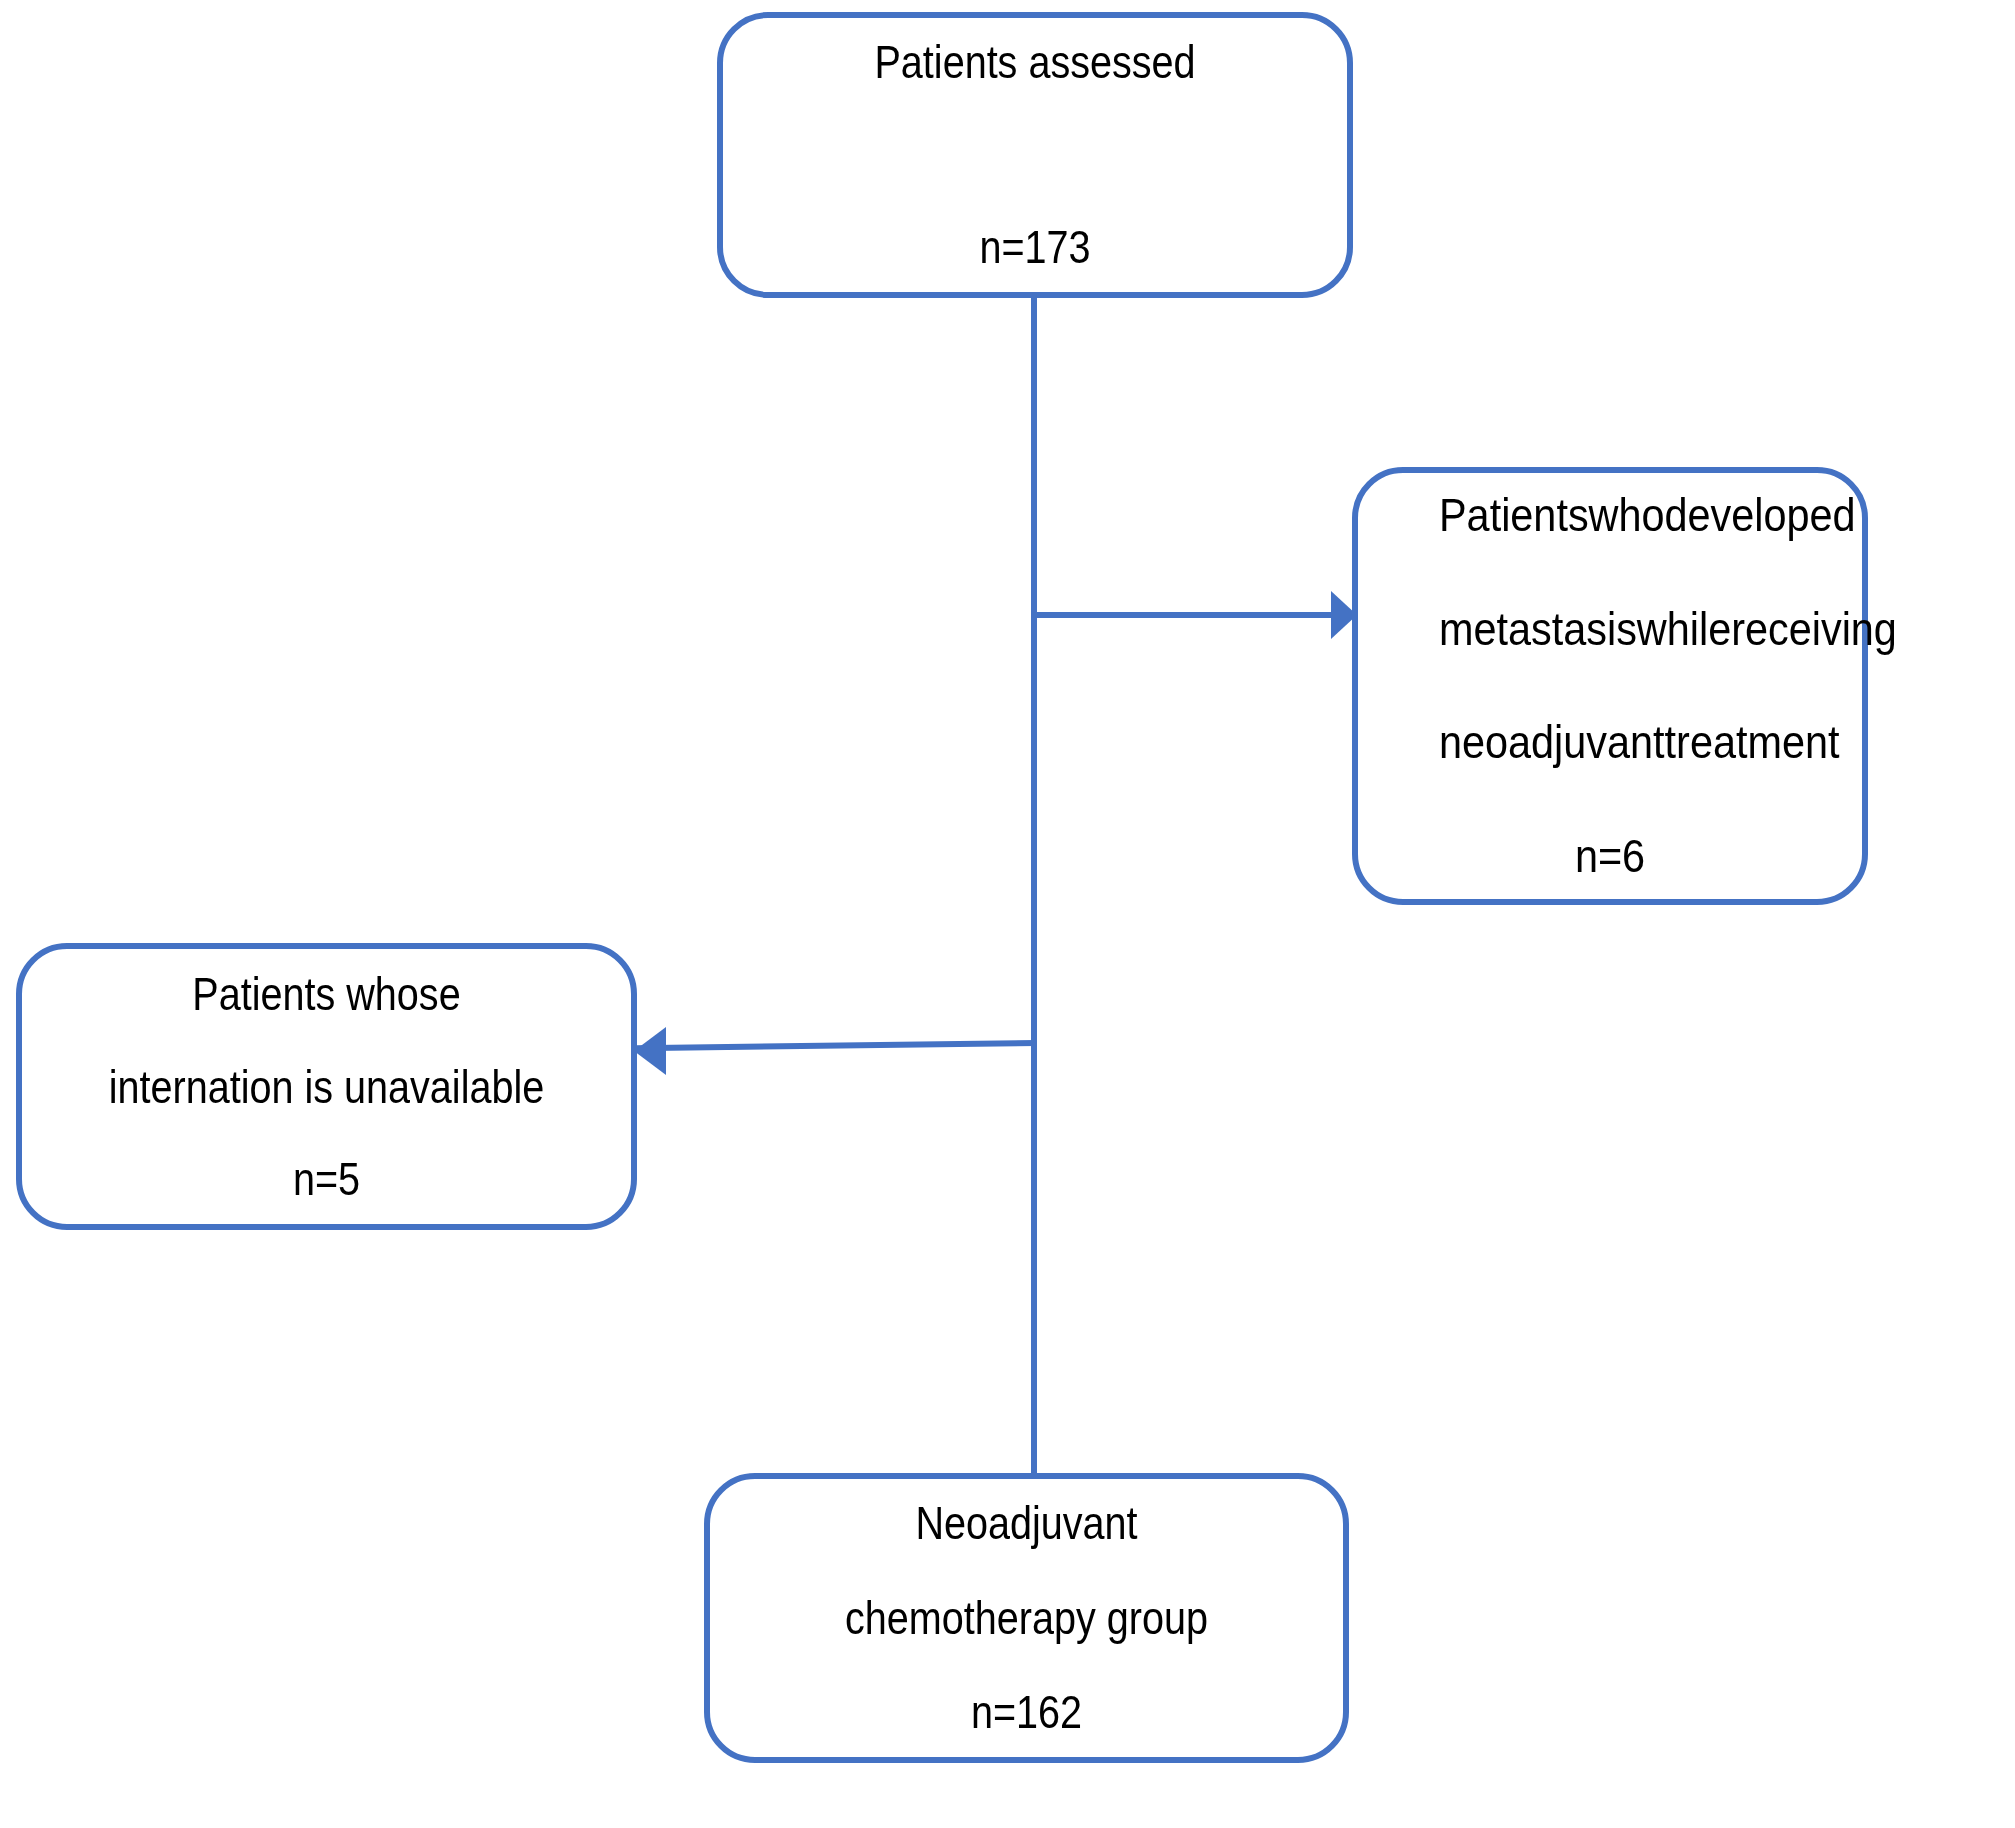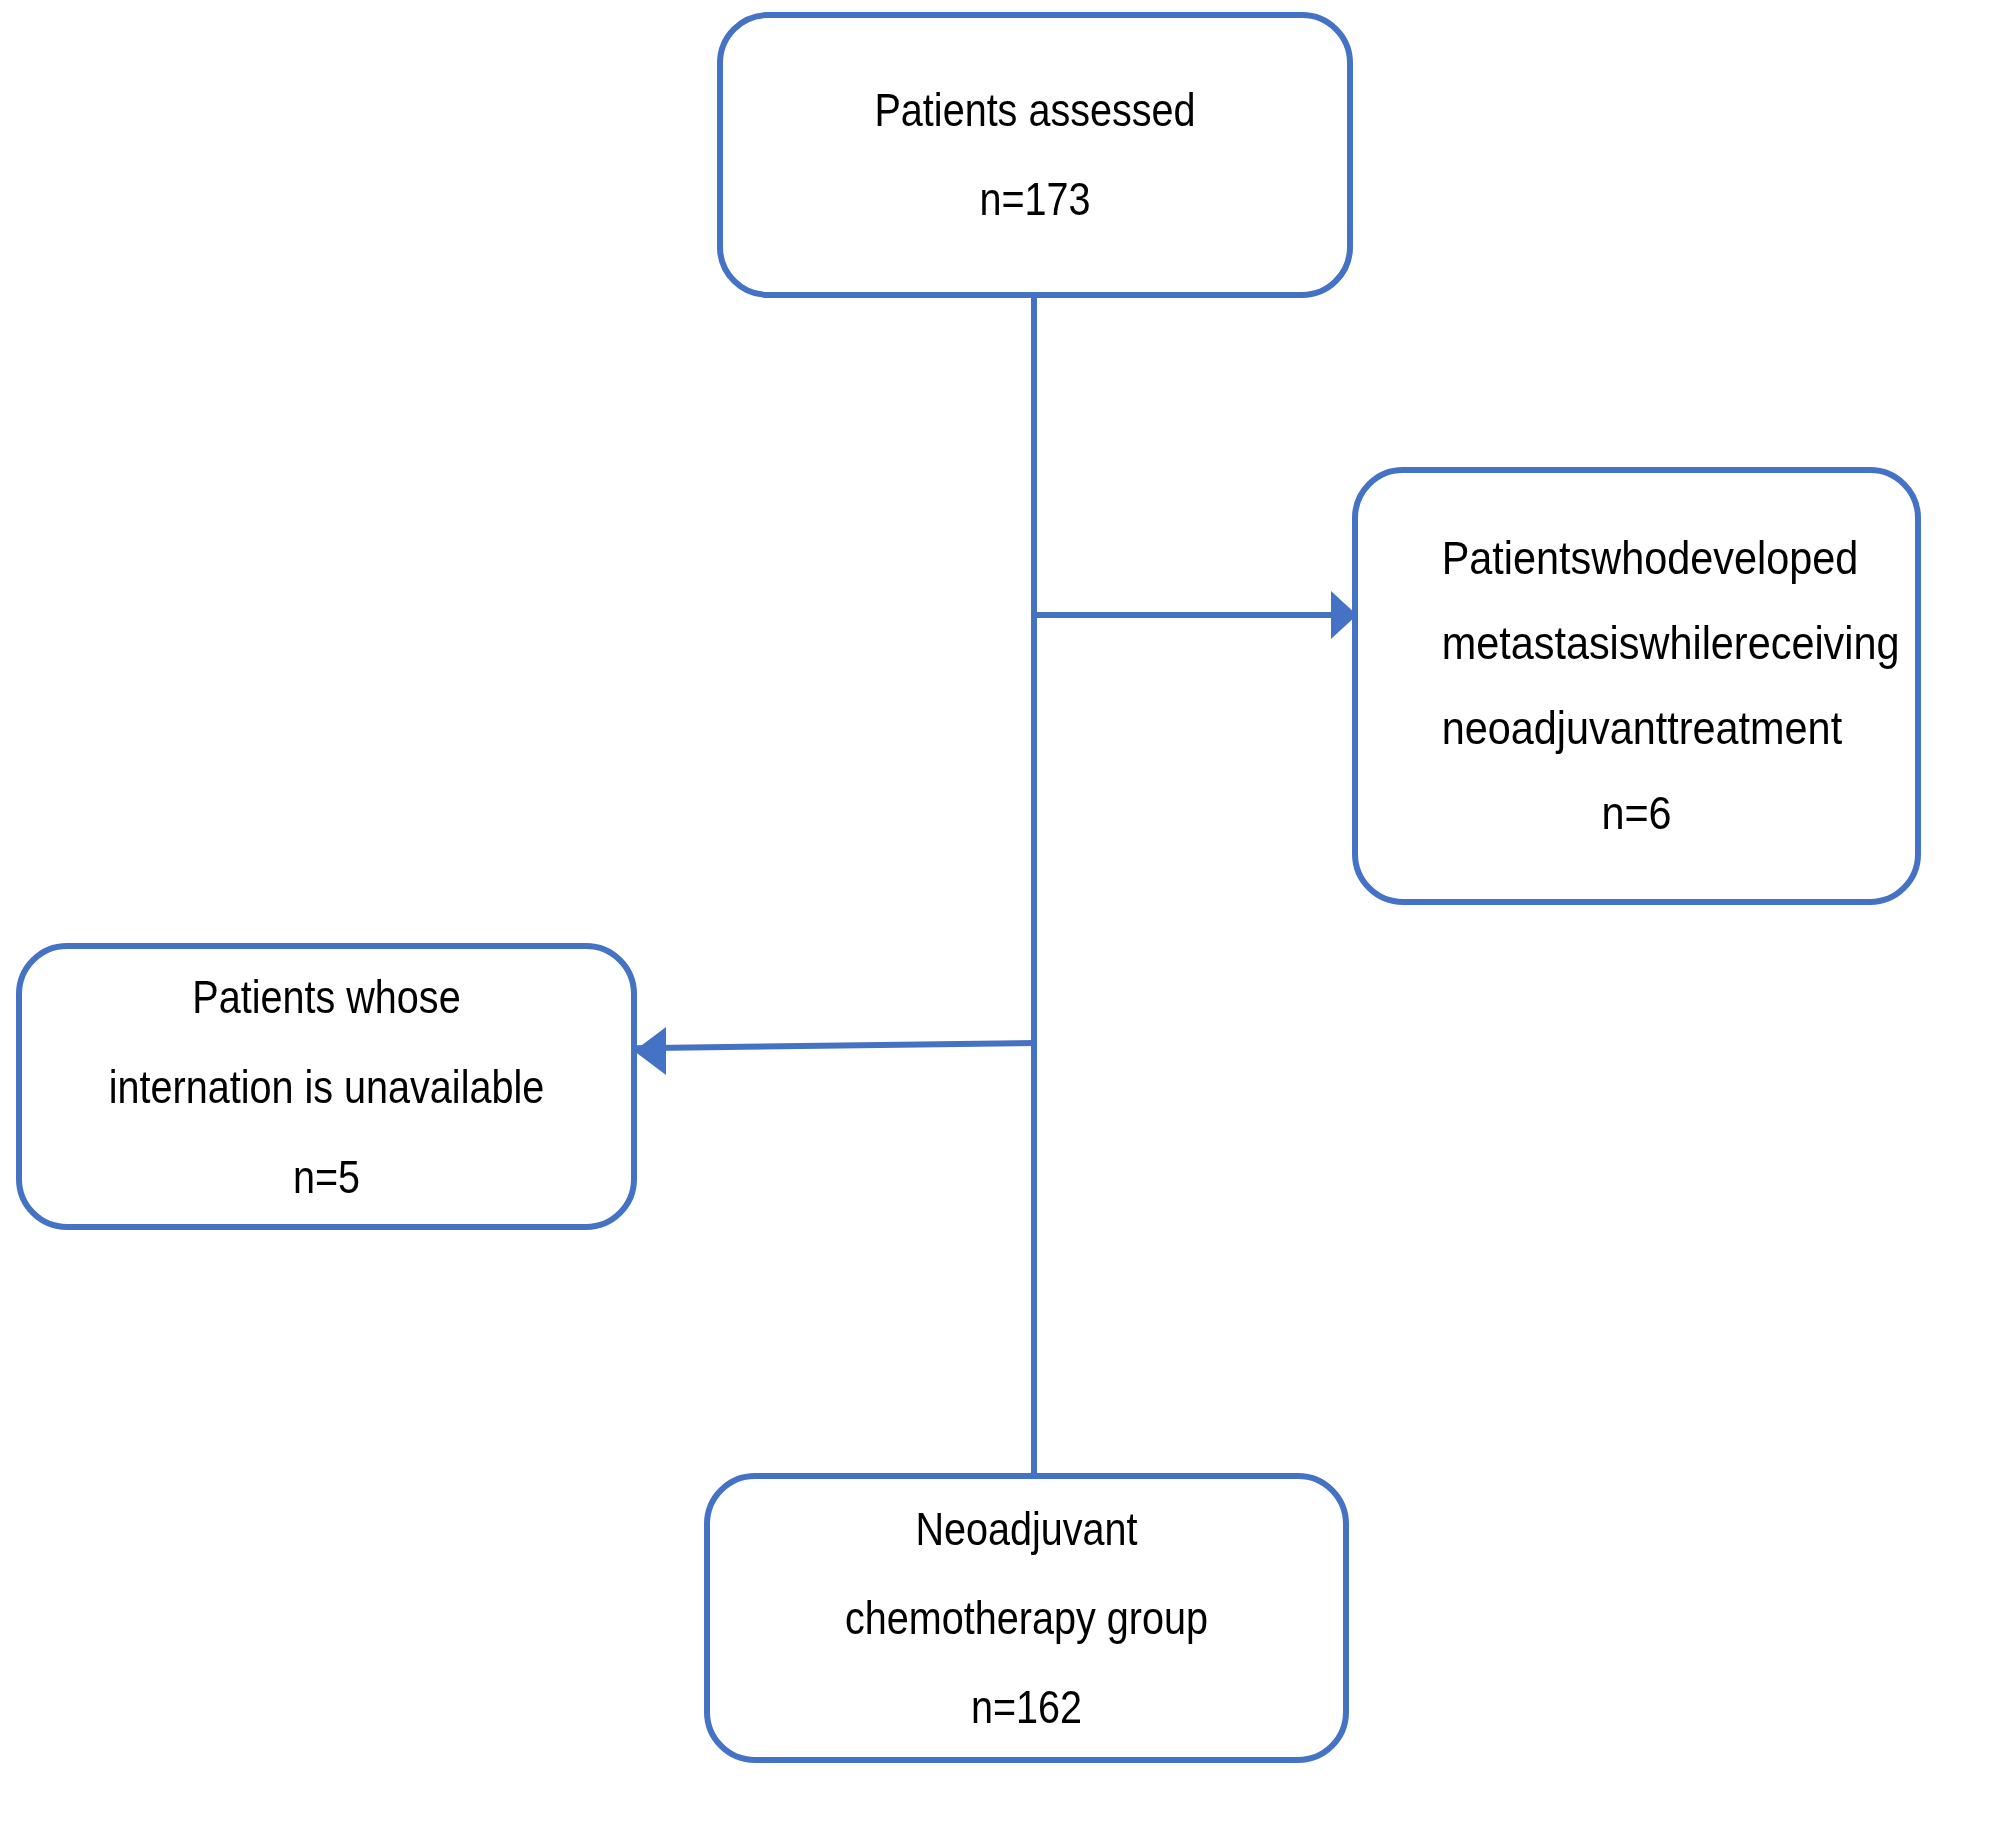--- a/index.html
+++ b/index.html
@@ -16,21 +16,21 @@
     font-family: "Liberation Sans", "DejaVu Sans", sans-serif;
   }
   .flow-box {
     position: absolute;
     box-sizing: border-box;
     border: 6.4px solid #4472C4;
     border-radius: 51px;
     background: #ffffff;
     display: flex;
     flex-direction: column;
-    justify-content: center;
+    justify-content: space-between;
     align-items: stretch;
     z-index: 3;
   }
   .box-line {
     color: #000000;
     font-size: 46px;
     line-height: 85px;
     white-space: nowrap;
     font-stretch: condensed;
     transform: scaleX(0.86);
@@ -40,21 +40,21 @@
 
   
   #box-assessed {
     left: 717px; top: 11.6px; width: 636px; height: 286px;
     padding: 0 39px;
   }
   #box-assessed .box-line { line-height: 89px; }
 
   
   #box-metastasis {
-    left: 1352px; top: 467px; width: 569px; height: 438px;
+    left: 1352px; top: 467px; width: 516px; height: 438px;
     padding: 0 62px;
   }
   #box-metastasis .box-line { transform: scaleX(0.90); }
 
   
   #box-internation {
     left: 16px; top: 943px; width: 621px; height: 287px;
     padding: 0 32px;
   }
   #box-internation .box-line { line-height: 90px; }

